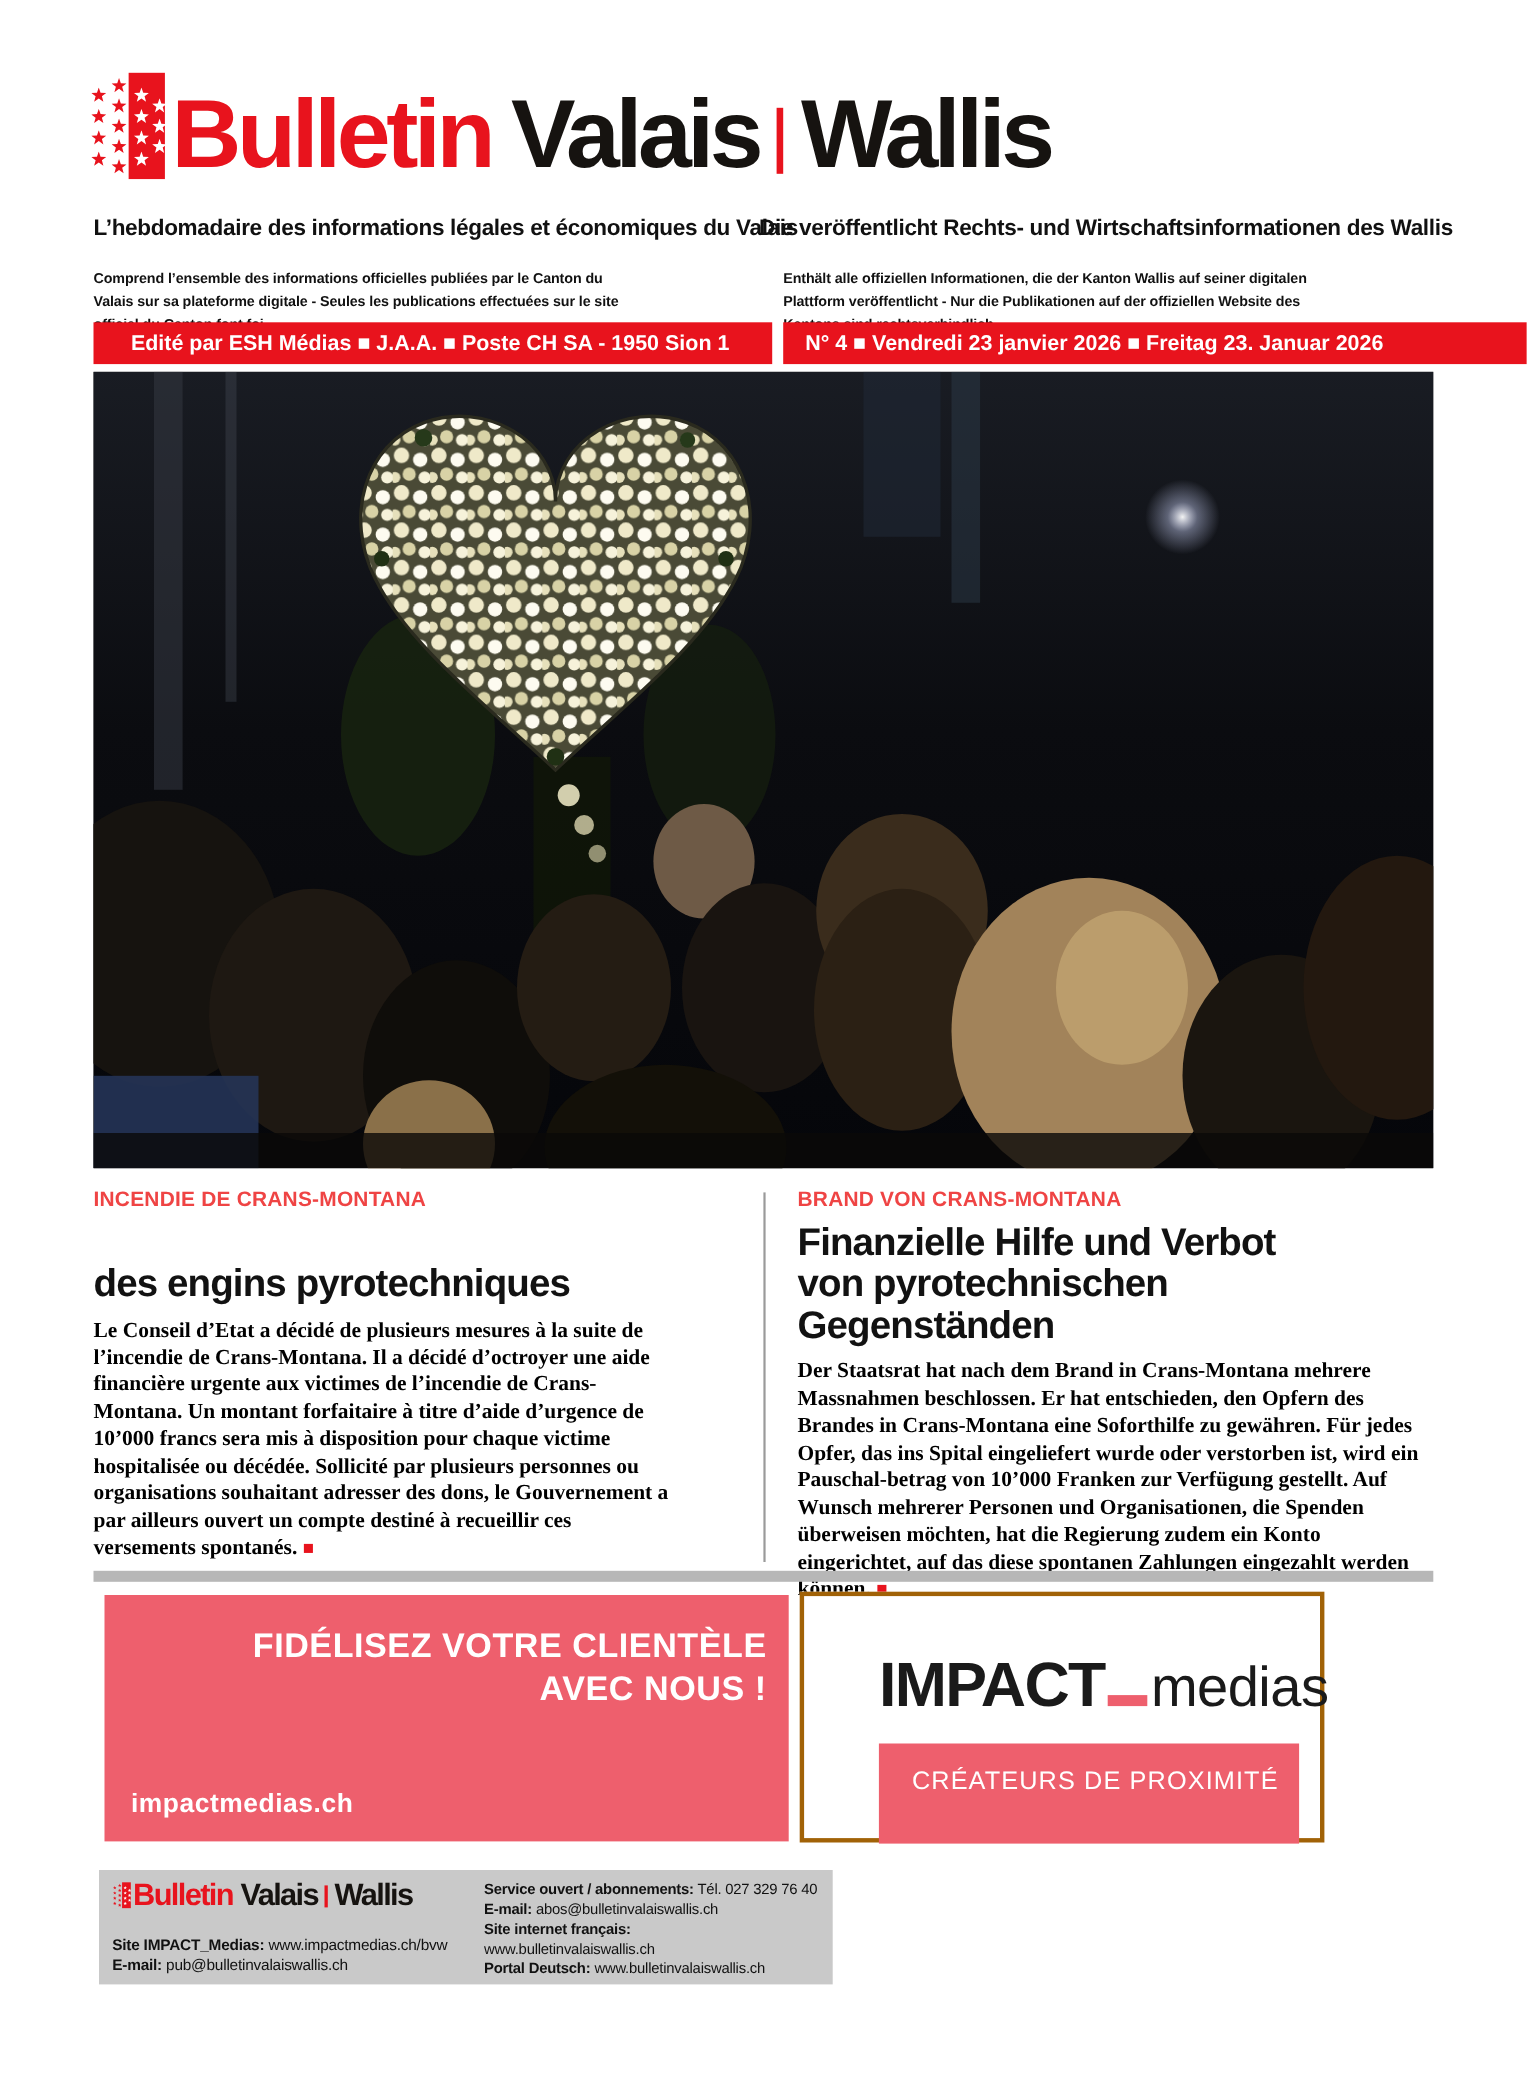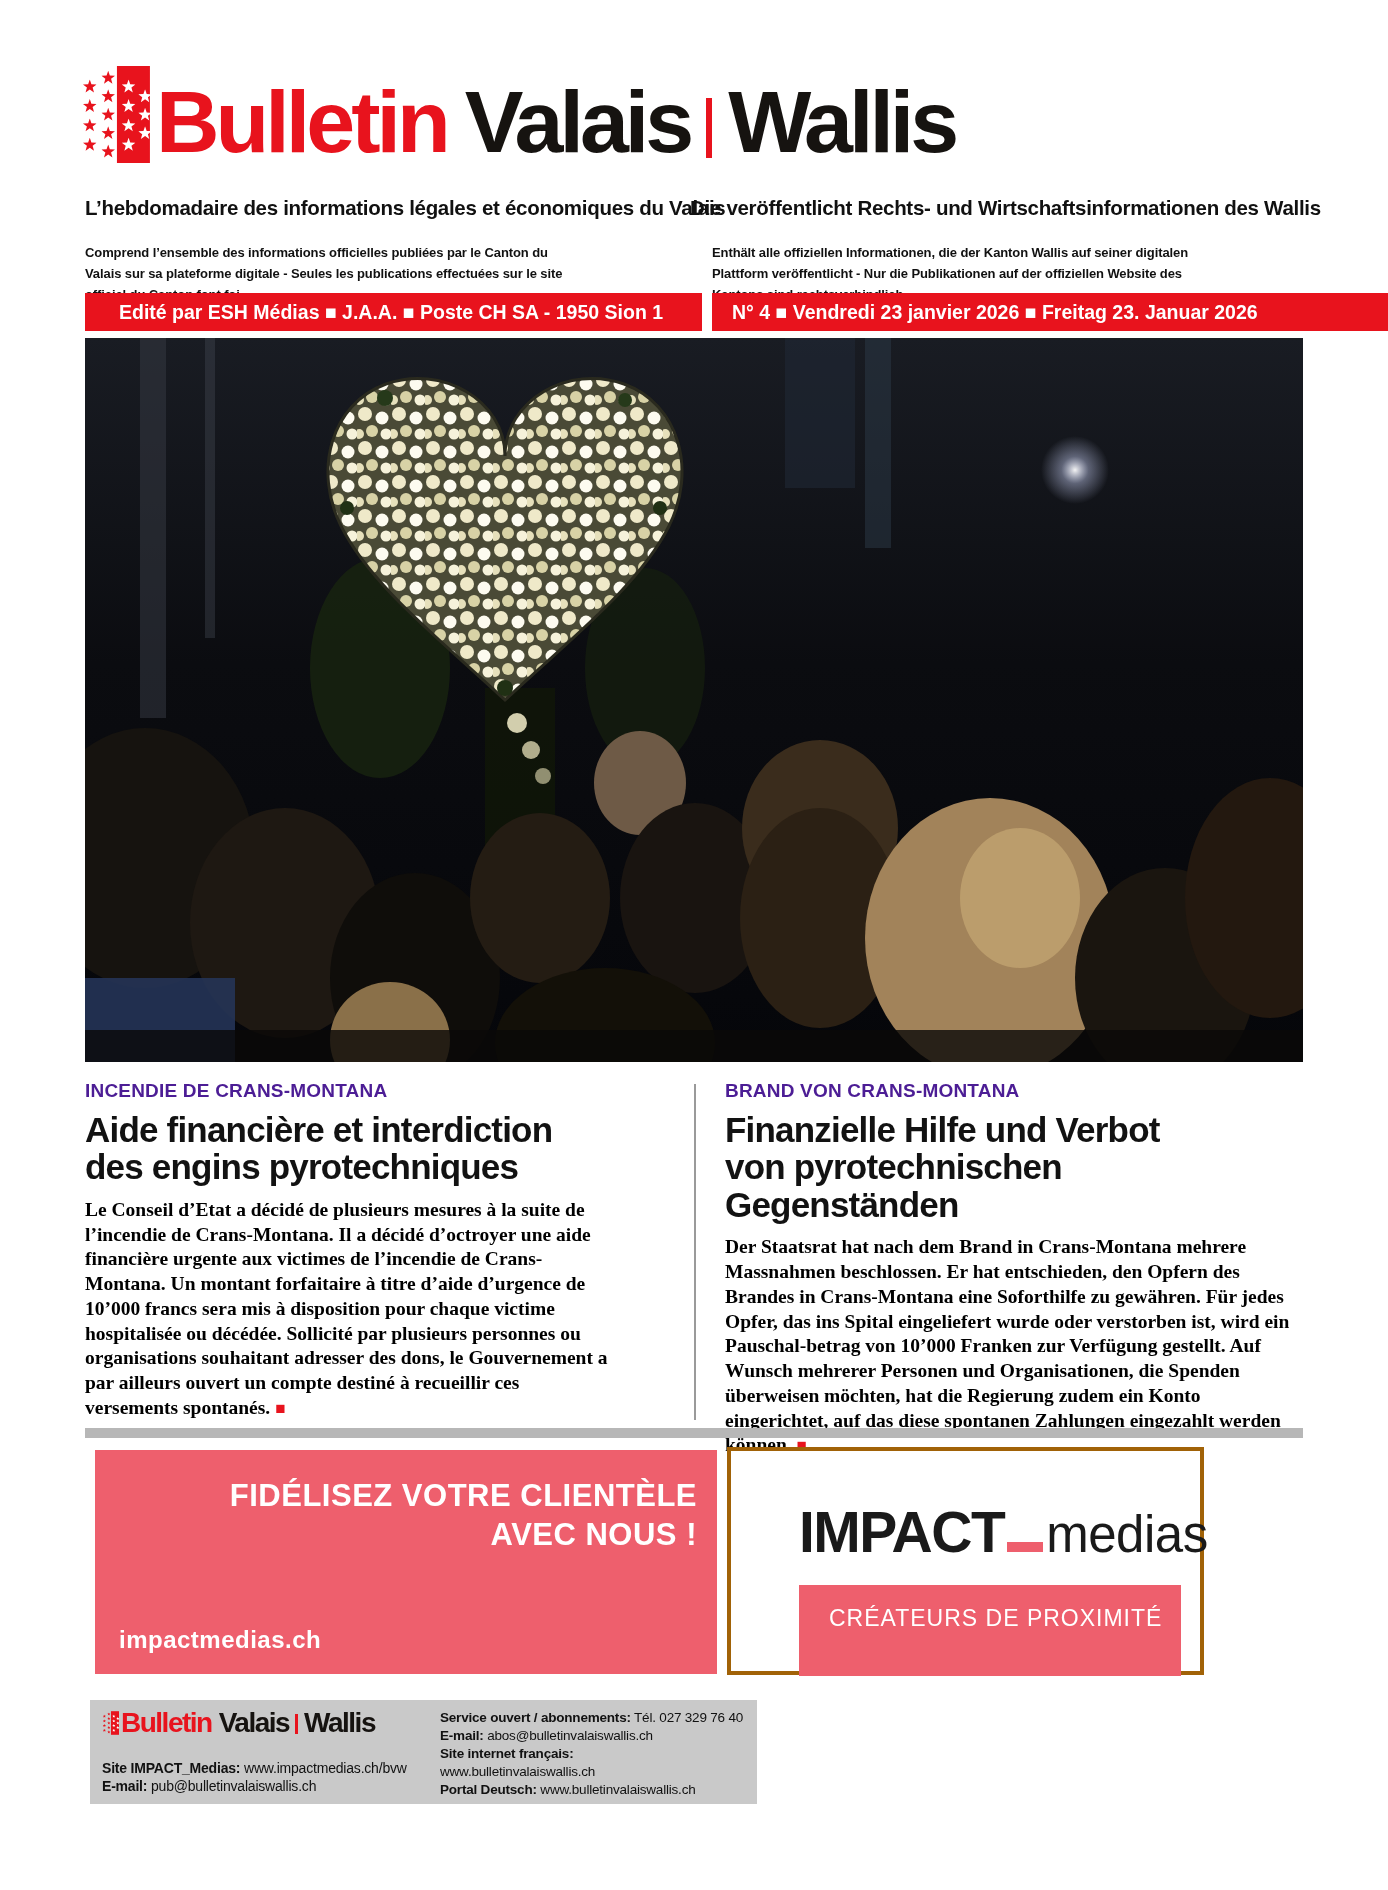--- a/index.html
+++ b/index.html
@@ -27,21 +27,21 @@
   .edbar.right{left:712px;width:699px;padding-left:20px;}
 
   
   .photo{position:absolute;left:85px;top:338px;width:1218px;height:724px;margin:0;background:#07080c;}
   .photo svg{display:block;width:100%;height:100%;}
 
   
   .article{position:absolute;top:1080px;}
   .article.fr{left:85px;width:525px;}
   .article.de{left:725px;width:568px;}
-  .kicker{font-size:19px;font-weight:bold;letter-spacing:.2px;color:#4c1d95;}
+  .kicker{font-size:19px;font-weight:bold;letter-spacing:.2px;color:#ef4444;}
   .headline{margin-top:9px;font-size:35px;font-weight:bold;line-height:1.07;letter-spacing:-0.8px;color:#121212;}
   .body-text{margin-top:12px;font-family:"Liberation Serif",serif;font-weight:bold;font-size:19.5px;line-height:1.27;color:#000;}
   .end-mark{color:#e8131d;font-size:17px;}
   .col-rule{position:absolute;left:694px;top:1084px;width:2px;height:336px;background:#9a9a9a;}
 
   .gray-rule{position:absolute;left:85px;top:1428px;width:1218px;height:10px;background:#b7b7b7;}
 
   
   .ad-left{position:absolute;left:95px;top:1450px;width:622px;height:224px;background:#ee5f6d;box-sizing:border-box;}
   .ad-head{padding:26px 20px 0 24px;font-size:31px;font-weight:bold;color:#fff;line-height:1.27;letter-spacing:.5px;text-align:right;}
@@ -170,21 +170,21 @@
       <ellipse cx="1185" cy="560" rx="85" ry="120" fill="#23180f"></ellipse>
       <rect x="0" y="640" width="150" height="84" fill="#253457" opacity="0.9"></rect>
       <ellipse cx="520" cy="705" rx="110" ry="75" fill="#131008"></ellipse>
       <rect x="0" y="692" width="1218" height="32" fill="#0a0908" opacity="0.8"></rect>
     </svg>
   </figure>
 
   <article class="article fr">
     <div class="kicker">INCENDIE DE CRANS-MONTANA</div>
     <h1 class="headline" style="margin:9px 0 0 0;">
-      <span>Aide financière et interdiction</span><br>
+      <br>
       <span>des engins pyrotechniques</span>
     </h1>
     <p class="body-text" style="margin-bottom:0;">
       <span>Le Conseil d’Etat a décidé de plusieurs mesures à la suite de l’incendie de Crans-Montana. Il a décidé d’octroyer une aide financière urgente aux victimes de l’incendie de Crans-Montana. Un montant forfaitaire à titre d’aide d’urgence de 10’000 francs sera mis à disposition pour chaque victime hospitalisée ou décédée. Sollicité par plusieurs personnes ou organisations souhaitant adresser des dons, le Gouvernement a par ailleurs ouvert un compte destiné à recueillir ces versements spontanés.</span>
       <span class="end-mark">■</span>
     </p>
   </article>
 
   <div class="col-rule"></div>
 

